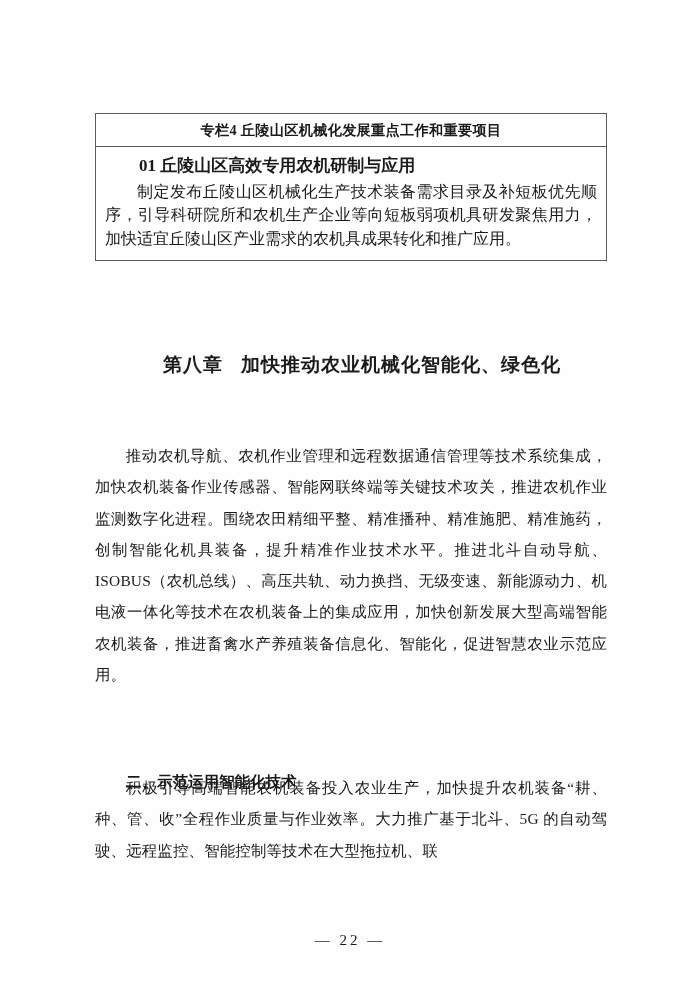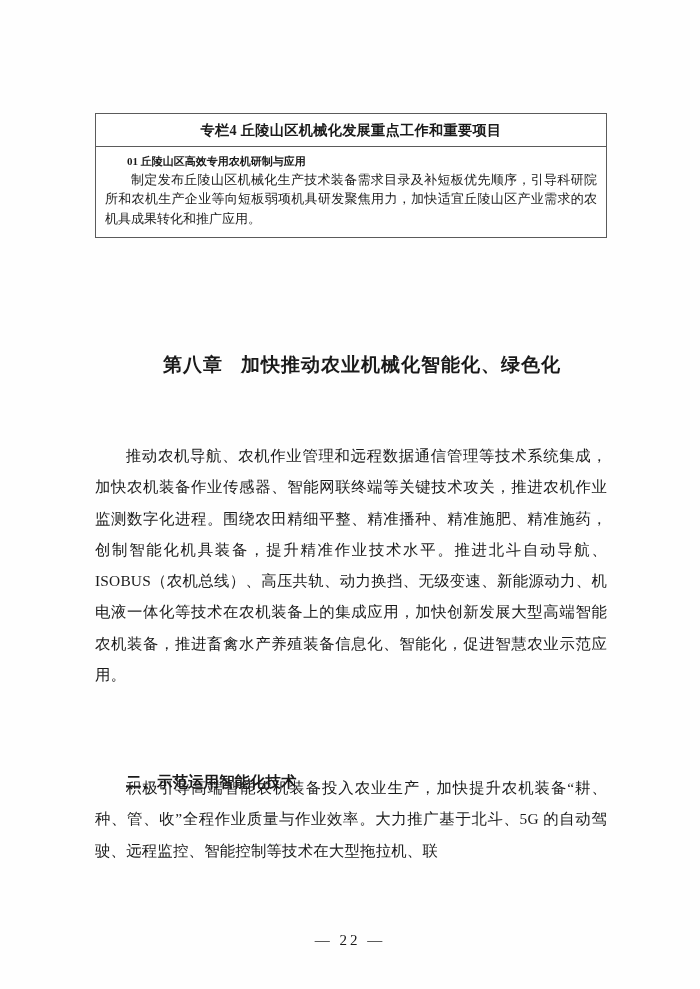--- a/index.html
+++ b/index.html
@@ -41,27 +41,27 @@
     letter-spacing: 0.3px;
     padding: 7px 4px 6px 4px;
     border-bottom: 1px solid #5b5b5b;
     line-height: 1.35;
   }
   .feature-box .fb-body {
     padding: 4px 9px 9px 9px;
   }
   .fb-item-title {
     font-weight: bold;
-    font-size: 11px;
+    font-size: 17px;
     line-height: 1.55;
     text-indent: 2em;
     margin: 2px 0 0 0;
   }
   .fb-item-text {
-    font-size: 13px;
+    font-size: 16px;
     line-height: 1.48;
     text-indent: 2em;
     margin: 0;
     text-align: justify;
   }
 
   
   .chapter-heading {
     position: absolute;
     left: 12px;

